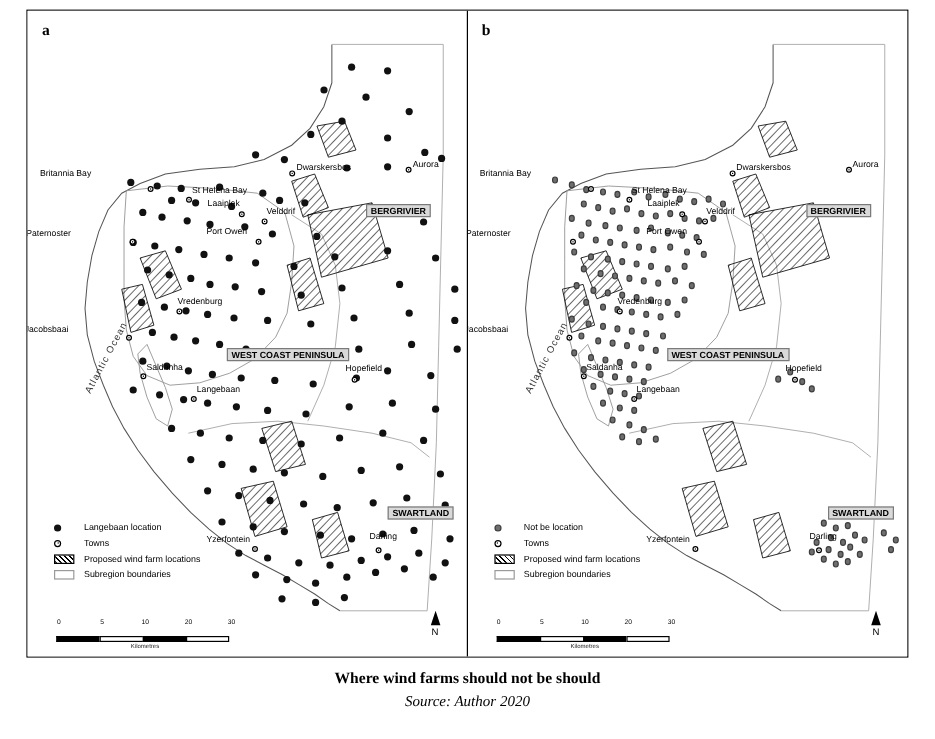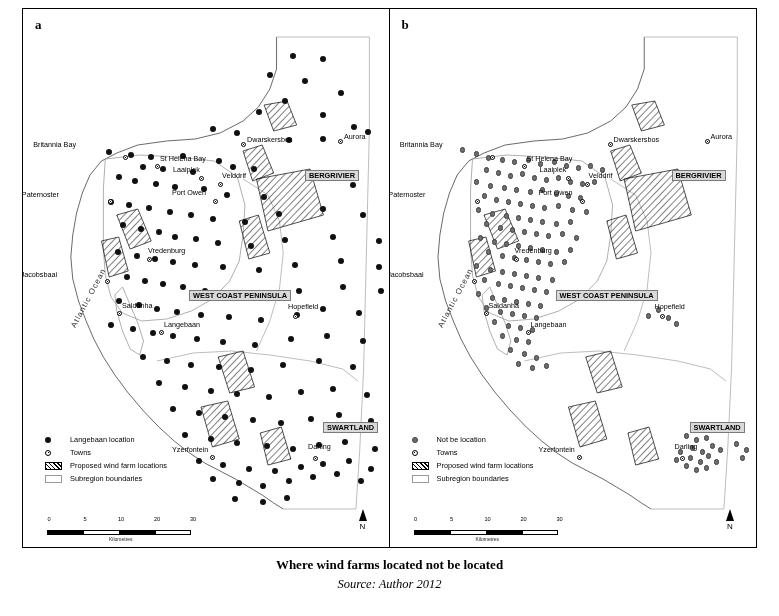--- a/index.html
+++ b/index.html
@@ -846,17 +846,17 @@
 
       <div class="north">
         <span class="arrow"></span>
         <span>N</span>
       </div>
     </div>
 
   </div>
 
   <div class="caption">
-    <div class="caption-main">Where wind farms located not be located</div>
-    <div class="caption-source">Source: Author 2012</div>
+    <div class="caption-main">Where wind farms should not be should</div>
+    <div class="caption-source">Source: Author 2020</div>
   </div>
 
 </div>
 
 </body></html>

